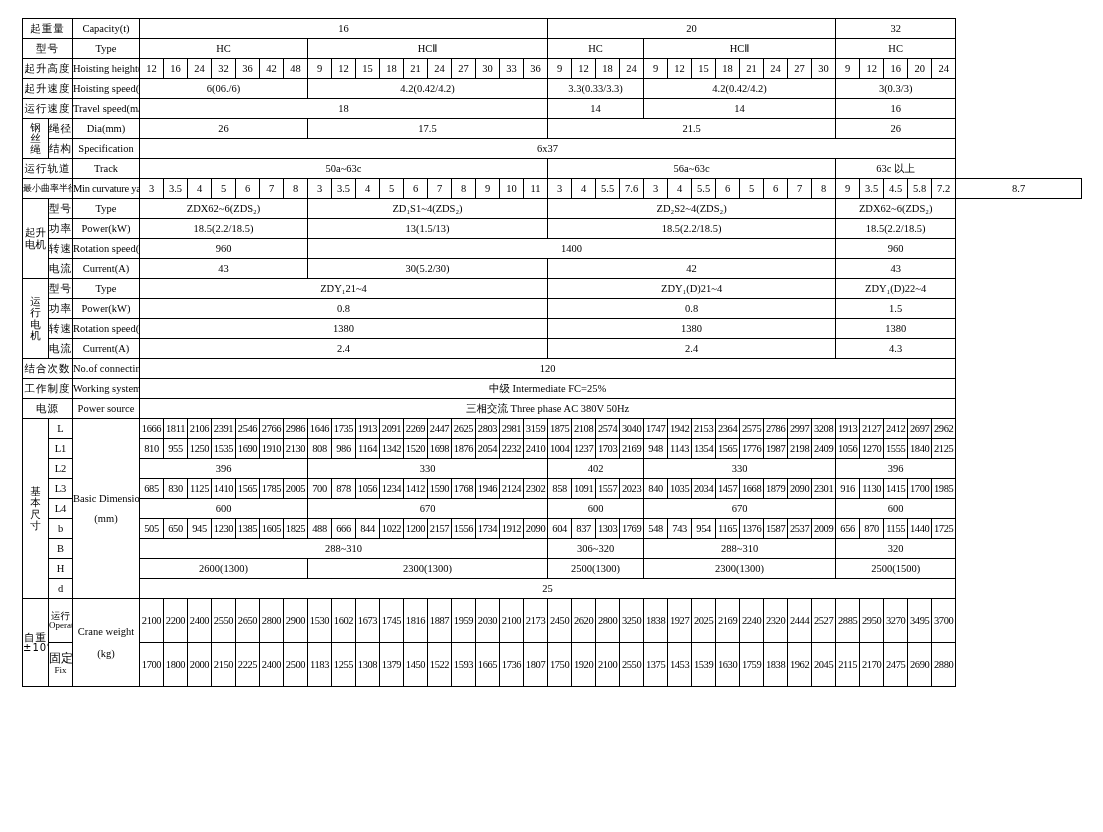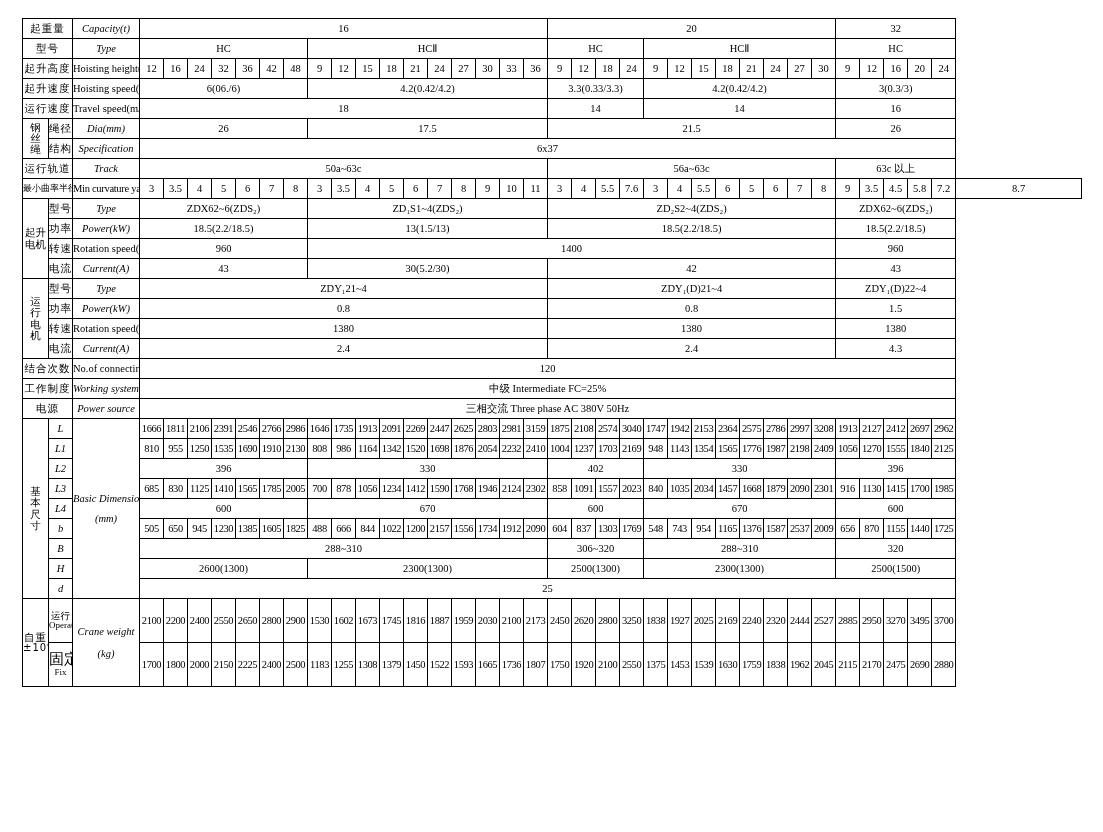--- a/index.html
+++ b/index.html
@@ -11,21 +11,21 @@
     text-align:center;
     vertical-align:middle;
     font-size:10.5px;
     line-height:1.05;
     padding:0;
     height:19px;
     white-space:nowrap;
     overflow:hidden;
   }
   td.lab-cn{font-family:"DejaVu Sans", sans-serif;font-size:11px;letter-spacing:1px;}
-  td.lab-en{font-size:11px;font-style:italic;}
+  td.lab-en{font-size:11px;}
   td.big{font-size:12px;}
   td.vert{font-family:"DejaVu Sans", sans-serif;font-size:11px;line-height:1.12;letter-spacing:0px;}
   td.sm{font-size:9px;}
   td.xsm{font-size:8.2px;letter-spacing:-0.3px;}
   td.tiny{font-size:7.6px;letter-spacing:-0.4px;}
 </style>
 </head>
 <body>
 
 <div id="sheet">
@@ -546,21 +546,21 @@
       <td class="tiny">2527</td>
       <td class="tiny">2885</td>
       <td class="tiny">2950</td>
       <td class="tiny">3270</td>
       <td class="tiny">3495</td>
       <td class="tiny">3700</td>
     </tr>
 
     <tr style="height:44px">
       <td class="sm">
-        <div style="font-family:Liberation Serif, serif;font-size:15px">固定</div>
+        <div style="font-family:Liberation Mono, monospace;font-size:12px">固定</div>
         <div style="font-size:9px">Fix</div>
       </td>
       <td class="tiny">1700</td>
       <td class="tiny">1800</td>
       <td class="tiny">2000</td>
       <td class="tiny">2150</td>
       <td class="tiny">2225</td>
       <td class="tiny">2400</td>
       <td class="tiny">2500</td>
       <td class="tiny">1183</td>

